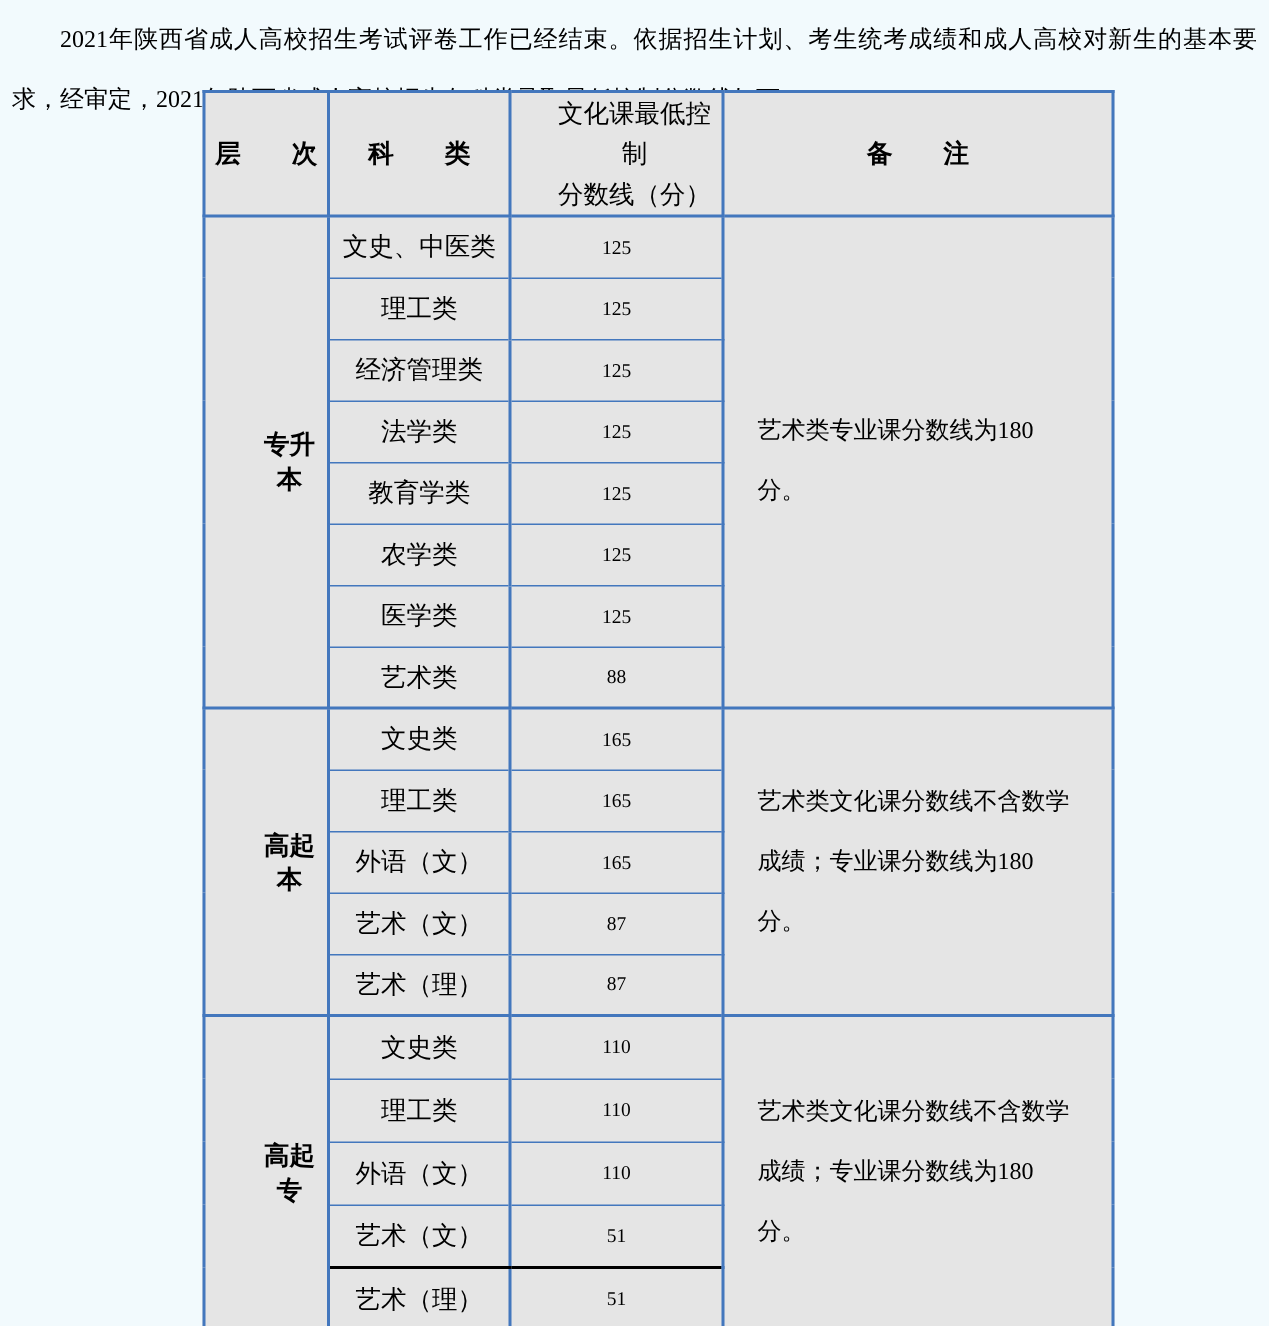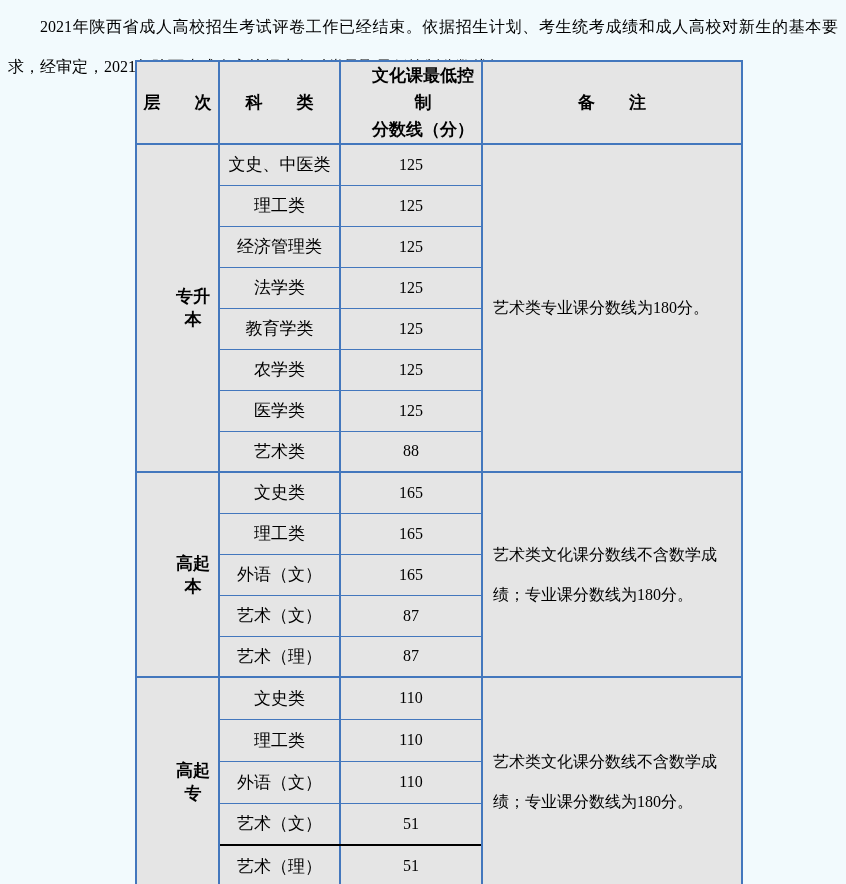--- a/index.html
+++ b/index.html
@@ -40,51 +40,51 @@
     text-align: center;
     vertical-align: middle;
     padding: 0;
     overflow: hidden;
   }
   .score-table th {
     font-weight: bold;
     font-size: 17px;
     height: 72px;
   }
-  .head-line { line-height: 27px; font-weight: bold; padding-left: 24px; }
+  .head-line { line-height: 27px; font-weight: normal; padding-left: 24px; }
   tr.body-row { height: 41px; }
   tr.body-row-tall { height: 42px; }
   td.level-cell {
     font-weight: bold;
     font-size: 17px;
     padding-left: 31px;
   }
   td.cat-cell {
     font-weight: normal;
     font-size: 17px;
   }
   td.score-cell {
-    font-size: 16px;
+    font-size: 13px;
     font-family: "Liberation Serif", serif;
   }
   
   td.c {
     border-top-width: 1px;
     border-bottom-width: 1px;
   }
   td.c.rt { border-top-width: 2px; }
   td.c.rb { border-bottom-width: 2px; border-radius: 11px; }
   
   td.bb-black { border-bottom: 2px solid #000; }
   td.bt-black { border-top: 2px solid #000; }
   td.remark-cell {
     text-align: left;
     font-size: 16px;
     line-height: 40px;
-    padding: 0 10px;
+    padding: 0 22px;
   }
 </style>
 </head>
 <body>
 
 <div class="page">
 
   <p class="intro">2021年陕西省成人高校招生考试评卷工作已经结束。依据招生计划、考生统考成绩和成人高校对新生的基本要求，经审定，2021年陕西省成人高校招生各科类录取最低控制分数线如下：</p>
 
   <div class="tbl-wrap">

